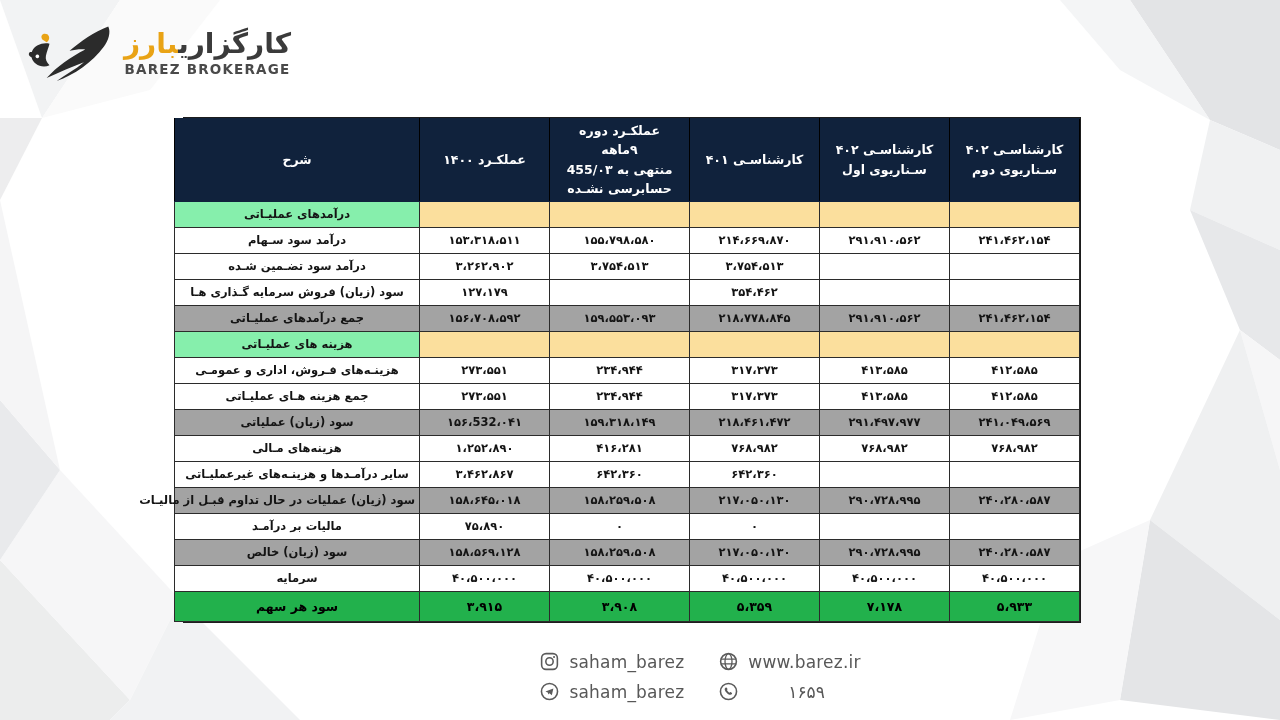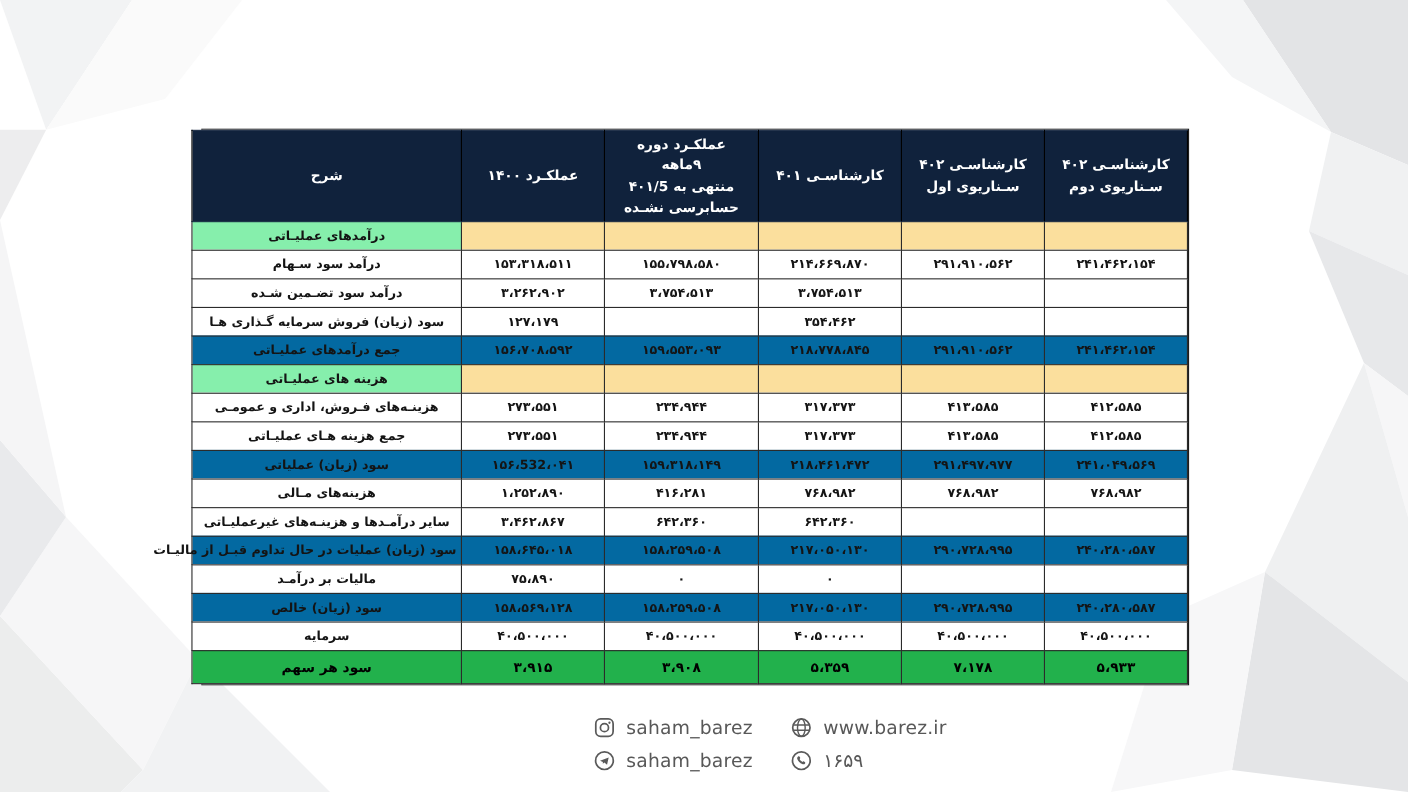--- a/index.html
+++ b/index.html
@@ -73,38 +73,38 @@
   col.c-num  { width: 130px; }
   col.c-num9 { width: 140px; }
 
   td.desc {
     text-align: center;
     font-weight: bold;
     font-size: 11.5px;
   }
   tr.section td { background: #fbdf9d; font-weight: bold; }
   tr.section td.desc { background: #86efac; }
-  tr.subtotal td { background: #0369a1; font-weight: bold; }
+  tr.subtotal td { background: #a3a3a3; font-weight: bold; }
   tr.plain td { background: #ffffff; }
   td.neg { color: #e8141a; font-weight: bold; }
   tr.eps td { background: #22b14c; color: #000; font-weight: bold; height: 30px; font-size: 12.5px; }
   td.num { font-weight: bold; letter-spacing: 0.2px; }
 
   
   .footer {
     position: absolute; left: 0; right: 0; bottom: 18px;
     display: flex; justify-content: center; gap: 34px;
     direction: ltr; z-index: 3;
     padding-left: 120px;
   }
   .fcol { display: flex; flex-direction: column; gap: 9px; }
   .frow { display: flex; align-items: center; gap: 9px; }
   .frow .ic { width: 21px; height: 21px; flex: none; color: #5a5a5a; }
   .frow .tx { font-size: 17px; color: #585858; letter-spacing: .2px; }
-  .frow .tx.fa { direction: rtl; font-family: "DejaVu Sans", sans-serif; }
+  .frow .tx.fa { direction: rtl; font-family: "DejaVu Sans", sans-serif; margin-left: 40px; }
 </style>
 </head>
 <body>
 
 <div id="stage">
 
   <div class="bg-art">
     <svg viewBox="0 0 1280 720" preserveAspectRatio="none" aria-hidden="true">
       <polygon points="0,0 120,0 42,118" fill="#f2f3f4"></polygon>
       <polygon points="120,0 220,0 150,90 42,118" fill="#fafafa"></polygon>
@@ -118,20 +118,35 @@
       <polygon points="1280,620 1150,520 1120,700 1280,720" fill="#e4e5e7"></polygon>
       <polygon points="1150,520 1120,700 1010,720 1060,560" fill="#f7f7f8"></polygon>
       <polygon points="0,720 0,560 130,700 110,720" fill="#eceded"></polygon>
       <polygon points="0,560 130,700 180,600 60,470" fill="#f6f6f7"></polygon>
       <polygon points="0,400 60,470 0,560" fill="#e9eaec"></polygon>
       <polygon points="0,200 60,470 0,400" fill="#f5f5f6"></polygon>
       <polygon points="130,700 180,600 300,720 110,720" fill="#f1f2f3"></polygon>
     </svg>
   </div>
 
+  <div class="logo-wrap">
+    <svg class="logo-mark" viewBox="0 0 120 86" aria-hidden="true">
+      <path d="M112 6 C92 14 74 26 58 40 C66 38 74 37 80 38 C60 48 40 62 26 78 C44 70 62 62 78 56 C66 66 52 74 40 82 C64 74 90 56 106 34 C112 26 116 14 112 6 Z" fill="#2b2b2b"></path>
+      <path d="M30 30 C20 28 10 32 6 40 C3 46 5 54 11 58 C16 62 24 63 30 60 C26 56 24 52 25 47 C26 41 29 35 30 30 Z" fill="#2b2b2b"></path>
+      <path d="M6 42 C2 40 0 44 2 47 C4 50 8 49 9 46 Z" fill="#2b2b2b"></path>
+      <path d="M20 24 C16 18 22 14 27 17 C31 20 30 26 26 28 Z" fill="#e9a315"></path>
+      <path d="M13 45 a2.6 2.6 0 1 0 0.1 0" fill="#ffffff"></path>
+    </svg>
+    <div class="logo-text">
+      <div class="logo-fa">
+        <span>کارگزاری</span><span class="accent">بارز</span>
+      </div>
+      <div class="logo-en">BAREZ BROKERAGE</div>
+    </div>
+  </div>
 
   <div class="table-wrap">
     <table class="fin">
       <colgroup>
         <col class="c-num">
           <col class="c-num">
           <col class="c-num">
         <col class="c-num9">
           <col class="c-num">
           <col class="c-desc">
@@ -145,21 +160,21 @@
           <th>
             <span class="hl">کارشناسـی ۴۰۲</span>
             <span class="hl">سـناریوی اول</span>
           </th>
           <th>
             <span class="hl">کارشناسـی ۴۰۱</span>
           </th>
           <th>
             <span class="hl">عملکـرد دوره</span>
             <span class="hl">۹ماهه</span>
-            <span class="hl">منتهی به ۴۰۱/5</span>
+            <span class="hl">منتهی به 455/۰۳</span>
             <span class="hl">حسابرسی نشـده</span>
           </th>
           <th>
             <span class="hl">عملکـرد ۱۴۰۰</span>
           </th>
           <th>
             <span class="hl">شرح</span>
           </th>
         </tr>
       </thead>

